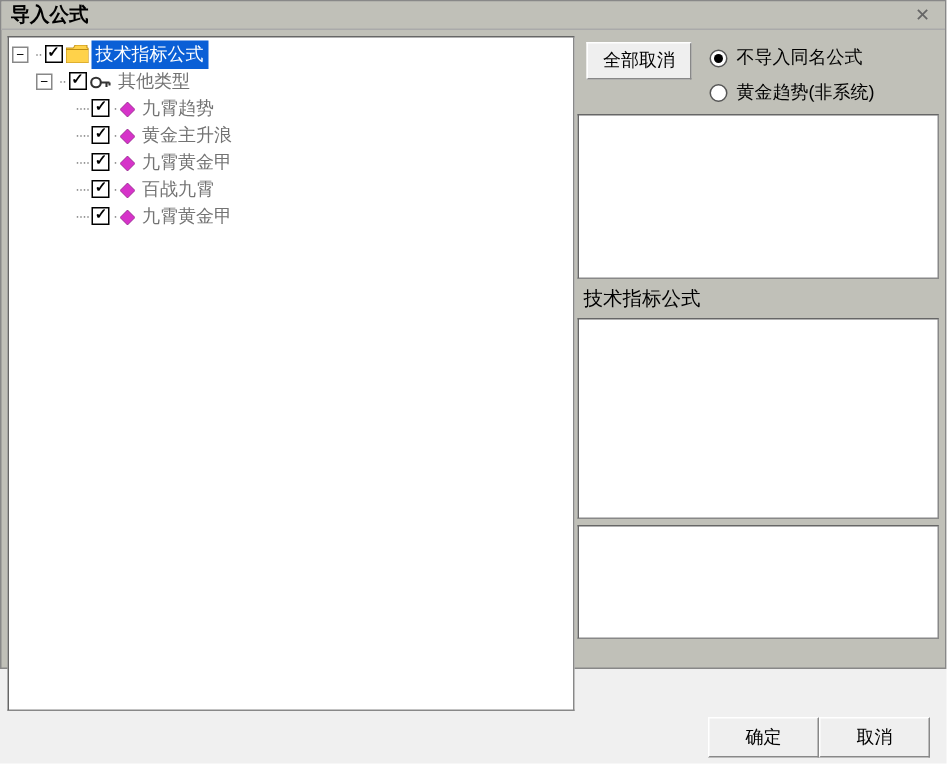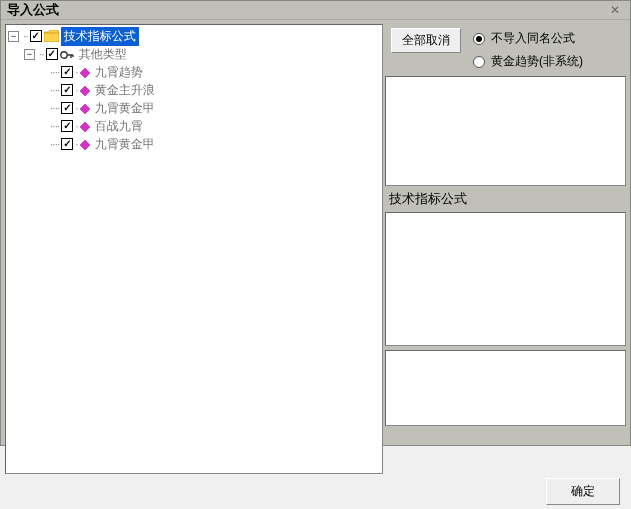--- a/index.html
+++ b/index.html
@@ -158,14 +158,15 @@
         </div>
       </div>
       <div class="right-box box1"></div>
       <div class="section-label">技术指标公式</div>
       <div class="right-box box2"></div>
       <div class="right-box box3"></div>
     </div>
   </div>
   <div class="footer">
     <div class="btn">确定</div>
+    <div class="btn">取消</div>
   </div>
 </div>
 
 </body></html>

